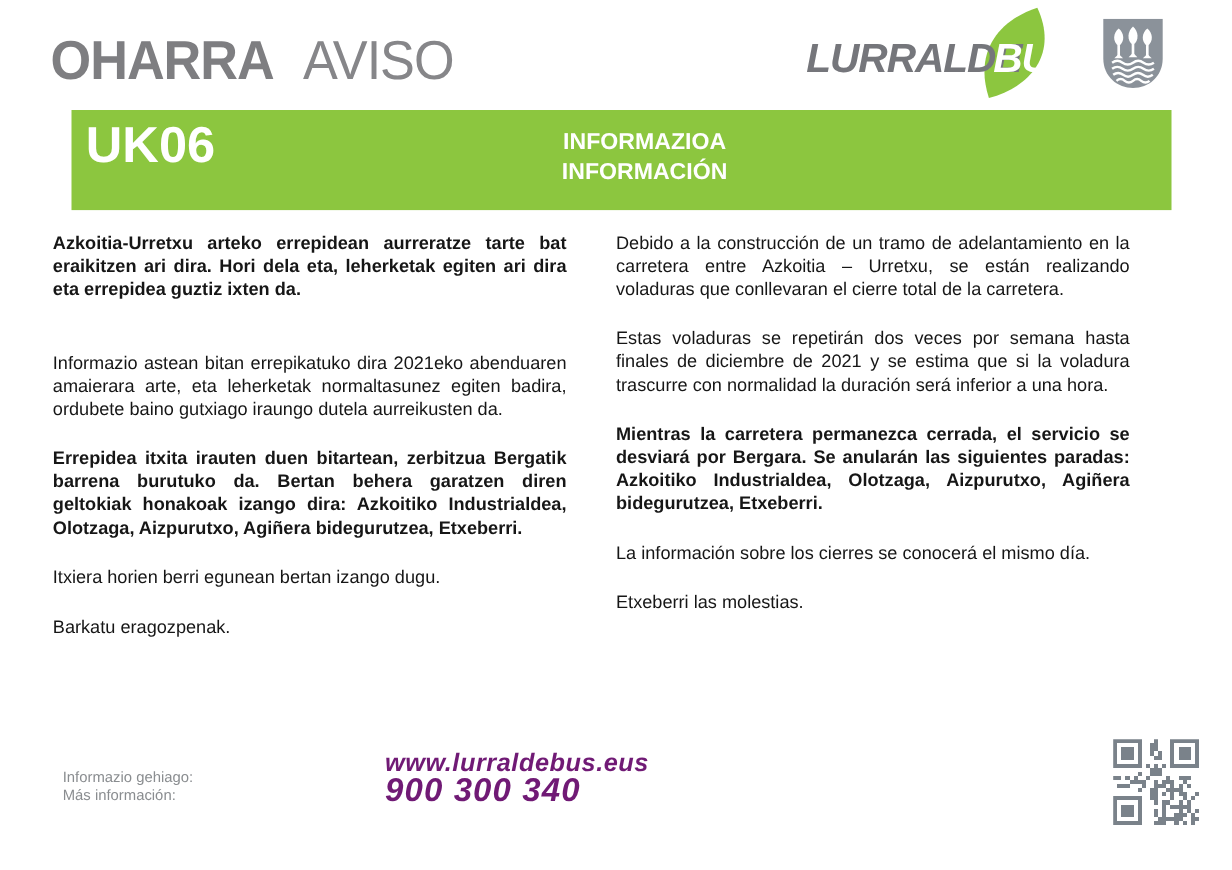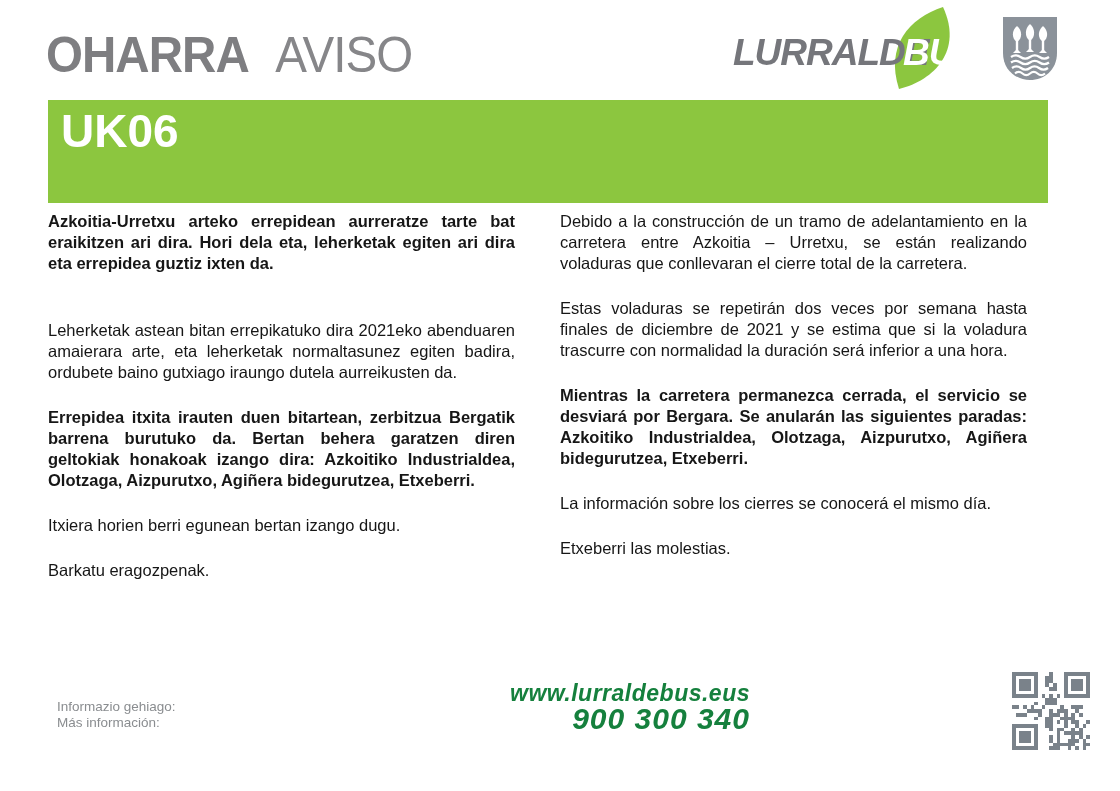--- a/index.html
+++ b/index.html
@@ -35,22 +35,22 @@
   }
   .brand .brand-text2 {
     position:absolute; left:170px; top:26px;
     font-style:italic; font-weight:700; font-size:37px;
     color:#ffffff; letter-spacing:-1px; white-space:nowrap;
   }
   .shield { position:absolute; left:1002px; top:17px; width:56px; height:64px; }
 
   
   .banner {
-    position:absolute; left:48px; top:100px;
-    width:1000px; height:103px;
+    position:absolute; left:65px; top:100px;
+    width:1000px; height:91px;
   }
   .banner .line-code {
     position:absolute; left:13px; top:4px;
     font-size:46px; font-weight:700; color:#ffffff;
   }
   .banner .info-block {
     position:absolute; left:0; right:0; top:15px;
     text-align:center;
     transform:translateX(21px);
     color:#ffffff; font-weight:700;
@@ -74,23 +74,23 @@
   .col p:last-child { margin-bottom:0; }
 
   
   .more-info {
     position:absolute; left:57px; top:699px;
     font-size:13.5px; line-height:16px; color:#8a8d90;
   }
   .more-info .mi-eu { font-weight:400; }
   .contact {
     position:absolute; left:350px; top:680px; width:400px;
-    text-align:right;
+    text-align:left;
     font-style:italic; font-weight:700;
-    color:#15803d;
+    color:#701a75;
   }
   .contact .website { font-size:23px; line-height:26px; letter-spacing:0.5px; }
   .contact .phone   { font-size:30px; line-height:26px; letter-spacing:1px; }
   .qr { position:absolute; left:1012px; top:672px; width:78px; height:78px; }
   .qr svg { width:100%; height:100%; shape-rendering:crispEdges; }
 </style>
 </head>
 <body>
 
 <div class="sheet">
@@ -127,26 +127,30 @@
         <path d="M9,40 q4.75,-3.4 9.5,0 t9.5,0 t9.5,0 t9.5,0"></path>
         <path d="M9,45.5 q4.75,-3.4 9.5,0 t9.5,0 t9.5,0 t9.5,0"></path>
         <path d="M10,51 q4.5,-3.4 9,0 t9,0 t9,0 t9,0"></path>
         <path d="M13,56.5 q3.75,-3.2 7.5,0 t7.5,0 t7.5,0 t7.5,0"></path>
       </g>
     </svg>
   </span>
 
   <div class="banner" style="background: rgb(140, 198, 63);">
     <div class="line-code">UK06</div>
+    <div class="info-block">
+      <div>INFORMAZIOA</div>
+      <div>INFORMACIÓN</div>
+    </div>
   </div>
 
   <div class="main">
     <div class="col col-eu">
       <p class="p-extra-gap">Azkoitia-Urretxu arteko errepidean aurreratze tarte bat eraikitzen ari dira. Hori dela eta, leherketak egiten ari dira eta errepidea guztiz ixten da.</p>
-      <p>Leherketak astean bitan errepikatuko dira 2021eko abenduaren amaierara arte, eta leherketak normaltasunez egiten badira, ordubete baino gutxiago iraungo dutela aurreikusten da.</p>
+      <p>Informazio astean bitan errepikatuko dira 2021eko abenduaren amaierara arte, eta leherketak normaltasunez egiten badira, ordubete baino gutxiago iraungo dutela aurreikusten da.</p>
       <p class="p-bold">Errepidea itxita irauten duen bitartean, zerbitzua Bergatik barrena burutuko da. Bertan behera garatzen diren geltokiak honakoak izango dira: Azkoitiko Industrialdea, Olotzaga, Aizpurutxo, Agiñera bidegurutzea, Etxeberri.</p>
       <p>Itxiera horien berri egunean bertan izango dugu.</p>
       <p>Barkatu eragozpenak.</p>
     </div>
     <div class="col col-es">
       <p>Debido a la construcción de un tramo de adelantamiento en la carretera entre Azkoitia – Urretxu, se están realizando voladuras que conllevaran el cierre total de la carretera.</p>
       <p>Estas voladuras se repetirán dos veces por semana hasta finales de diciembre de 2021 y se estima que si la voladura trascurre con normalidad la duración será inferior a una hora.</p>
       <p class="p-bold">Mientras la carretera permanezca cerrada, el servicio se desviará por Bergara. Se anularán las siguientes paradas: Azkoitiko Industrialdea, Olotzaga, Aizpurutxo, Agiñera bidegurutzea, Etxeberri.</p>
       <p>La información sobre los cierres se conocerá el mismo día.</p>
       <p>Etxeberri las molestias.</p>

